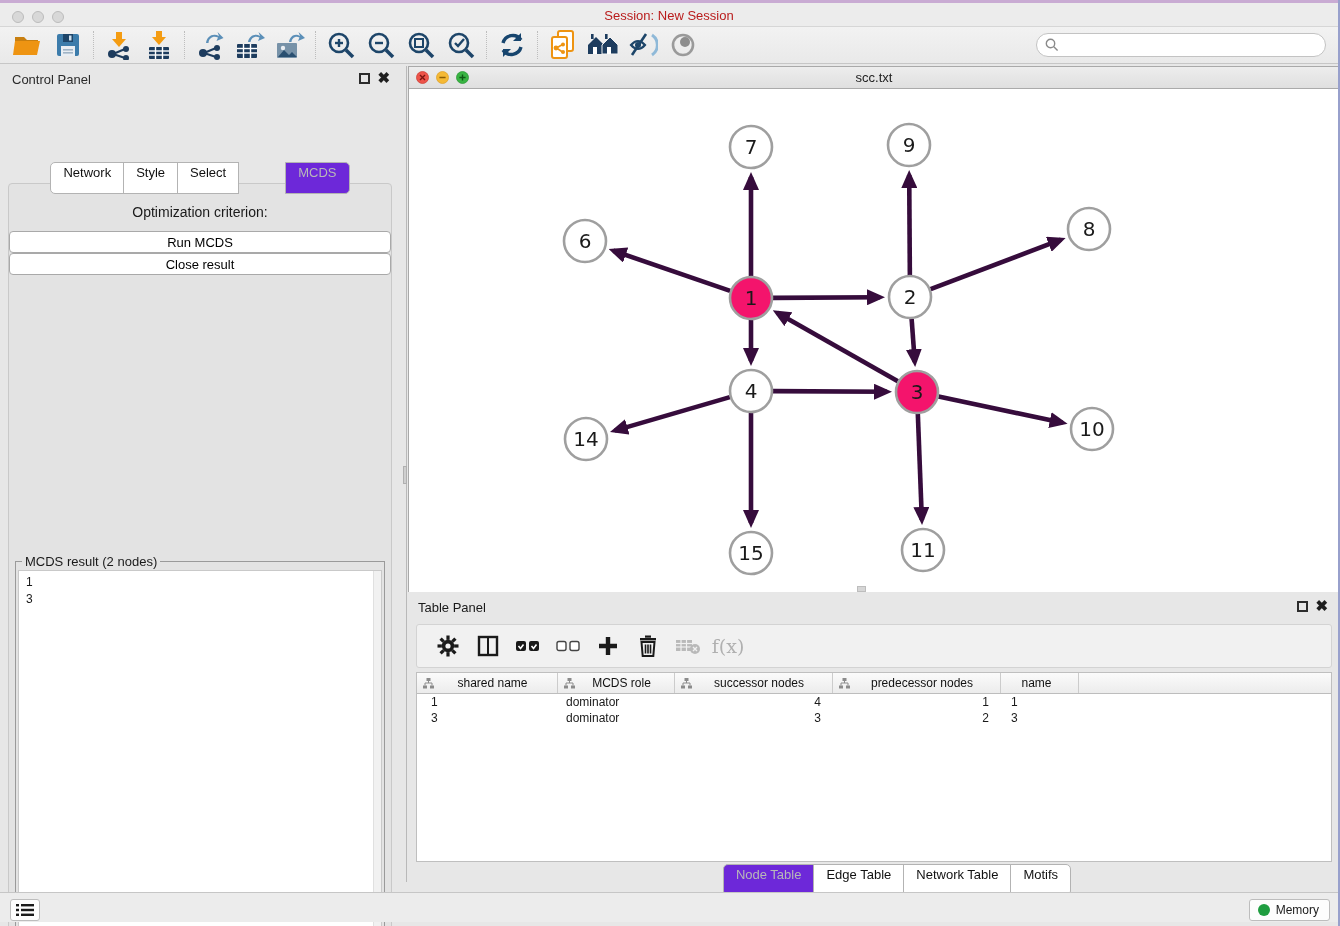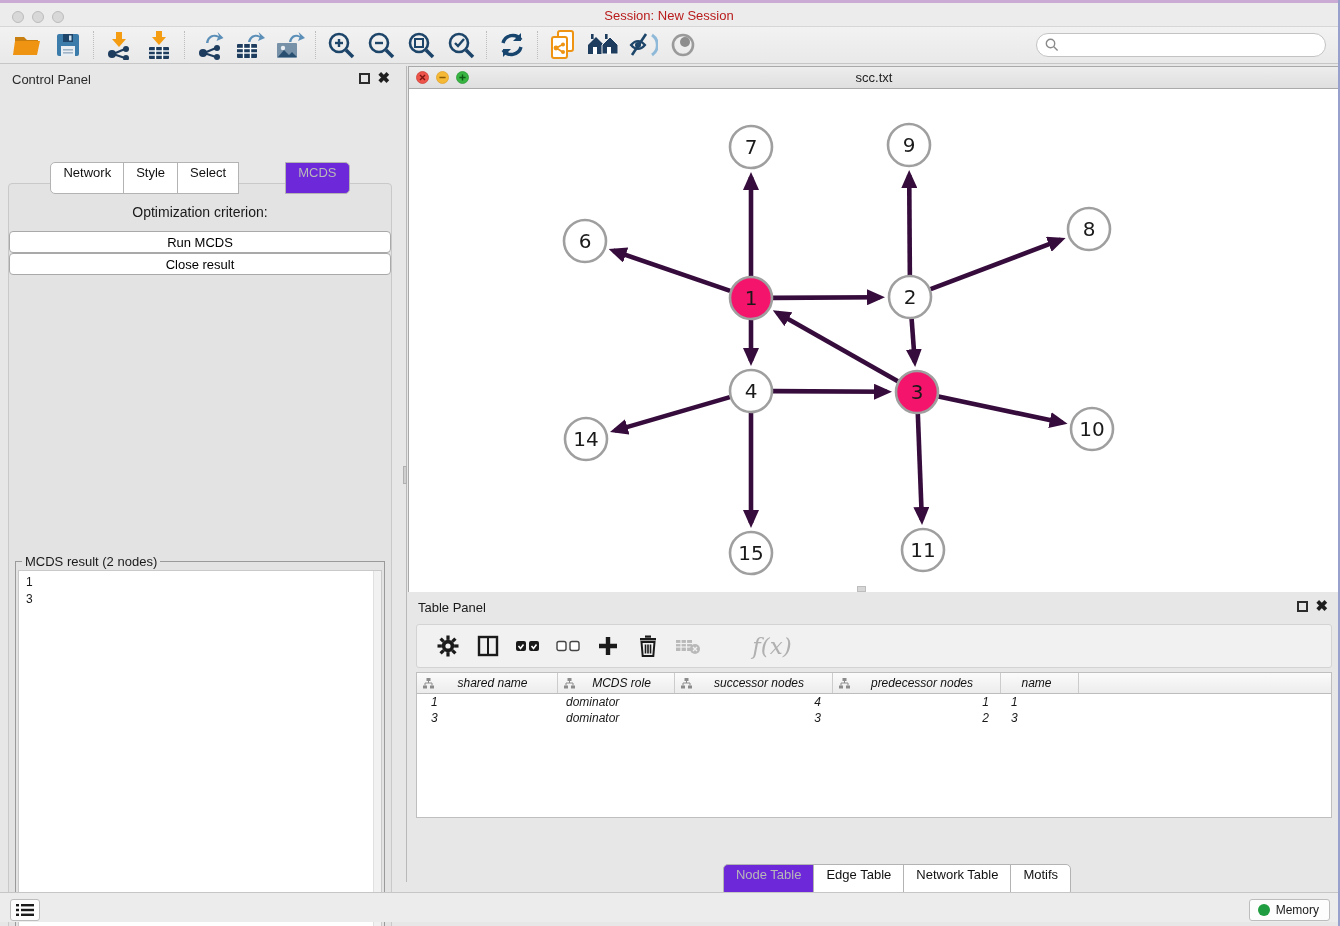--- a/index.html
+++ b/index.html
@@ -80,24 +80,24 @@
 
   
   .table-panel { position:absolute; left:408px; top:594px; width:932px; height:294px; }
   .tp-head { height:28px; position:relative; }
   .tp-head .ttl { position:absolute; left:10px; top:6px; }
   .tp-head .panel-float { right:32px; } .tp-head .panel-close { right:12px; }
   .tp-toolbar { position:absolute; left:8px; right:8px; top:30px; height:44px;
     background:#f1f1f1; border:1px solid #d3d3d3; border-radius:3px;
     display:flex; align-items:center; padding-left:16px; gap:10px; }
   .tico { width:30px; height:26px; display:flex; align-items:center; justify-content:center; }
-  .fx { font-family:"DejaVu Serif", serif; font-style:italic; font-size:23px; color:#b0b0b0;margin-left:44px; }
-
-  .tp-table { position:absolute; left:8px; right:8px; top:78px; height:146px;
-    background:#fff; border:1px solid #bfbfbf;font-style:italic; }
+  .fx { font-family:"DejaVu Serif", serif; font-size:19px; color:#b0b0b0; }
+
+  .tp-table { position:absolute; left:8px; right:8px; top:78px; height:190px;
+    background:#fff; border:1px solid #bfbfbf; }
   .thead { display:flex; height:21px; background:linear-gradient(#fbfbfb,#ececec);
     border-bottom:1px solid #bdbdbd; }
   .th { display:flex; align-items:center; border-right:1px solid #ccc; font-size:12px; color:#111; position:relative; }
   .th .lbl { flex:1; text-align:center; padding-right:6px; }
   .th svg { margin-left:6px; }
   .th:nth-child(1){width:141px} .th:nth-child(2){width:117px} .th:nth-child(3){width:158px}
   .th:nth-child(4){width:168px} .th:nth-child(5){width:78px}
   .trow { display:flex; height:16px; font-size:12px; }
   .td { padding:1px 12px 0 8px; overflow:hidden; white-space:nowrap; }
   .td:nth-child(1){width:141px; padding-left:14px;} .td:nth-child(2){width:117px}

